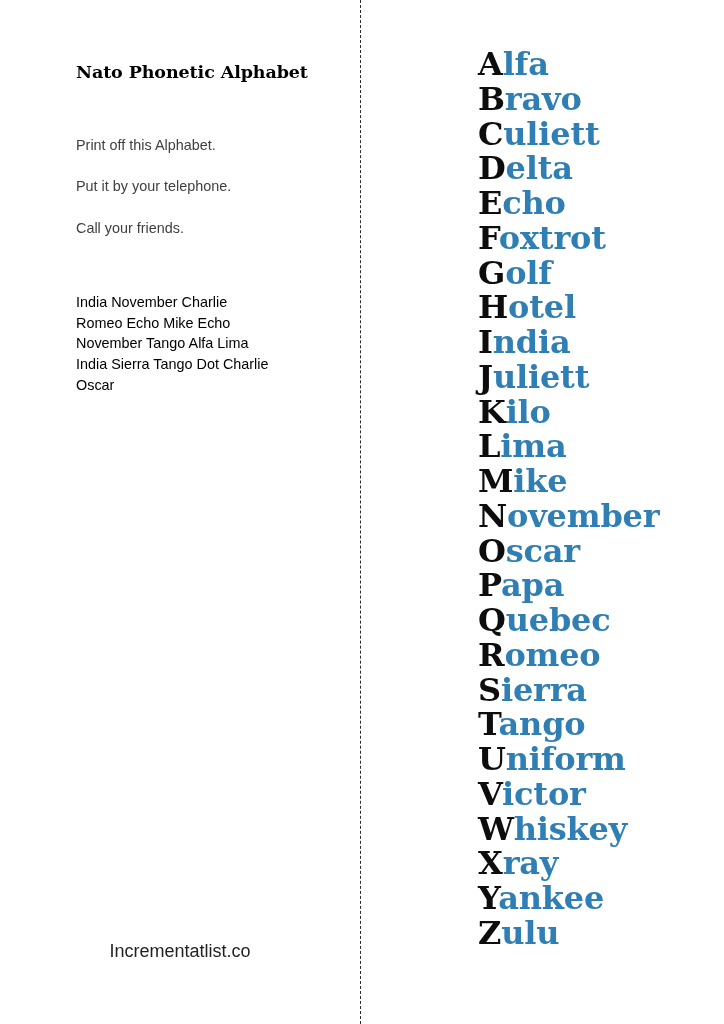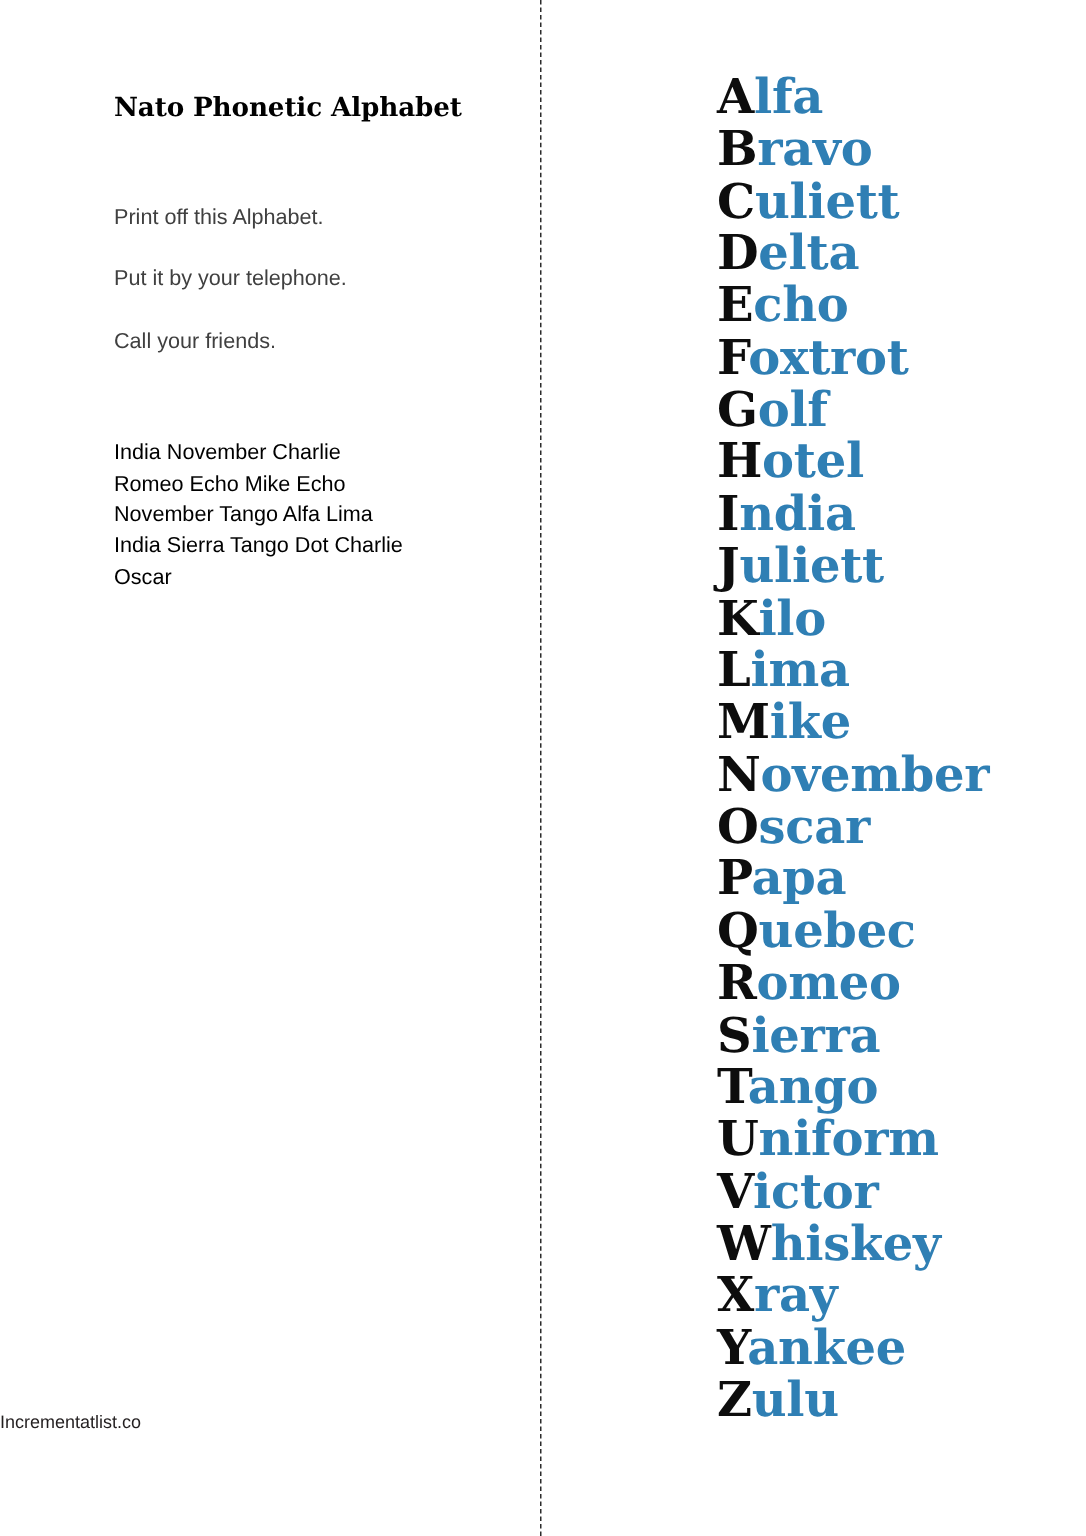--- a/index.html
+++ b/index.html
@@ -76,23 +76,23 @@
     line-height: 20.7px;
     color: #000000;
     white-space: nowrap;
   }
 
   #footer-url {
     position: absolute;
     left: 0;
     top: 941px;
     width: 360px;
-    text-align: left;
+    text-align: center;
     font-family: "Liberation Sans", sans-serif;
-    font-size: 12px;
+    font-size: 18px;
     color: #231f20;
   }
 
   
   #alphabet-panel {
     position: absolute;
     left: 360px;
     top: 0;
     width: 364px;
     height: 1024px;

